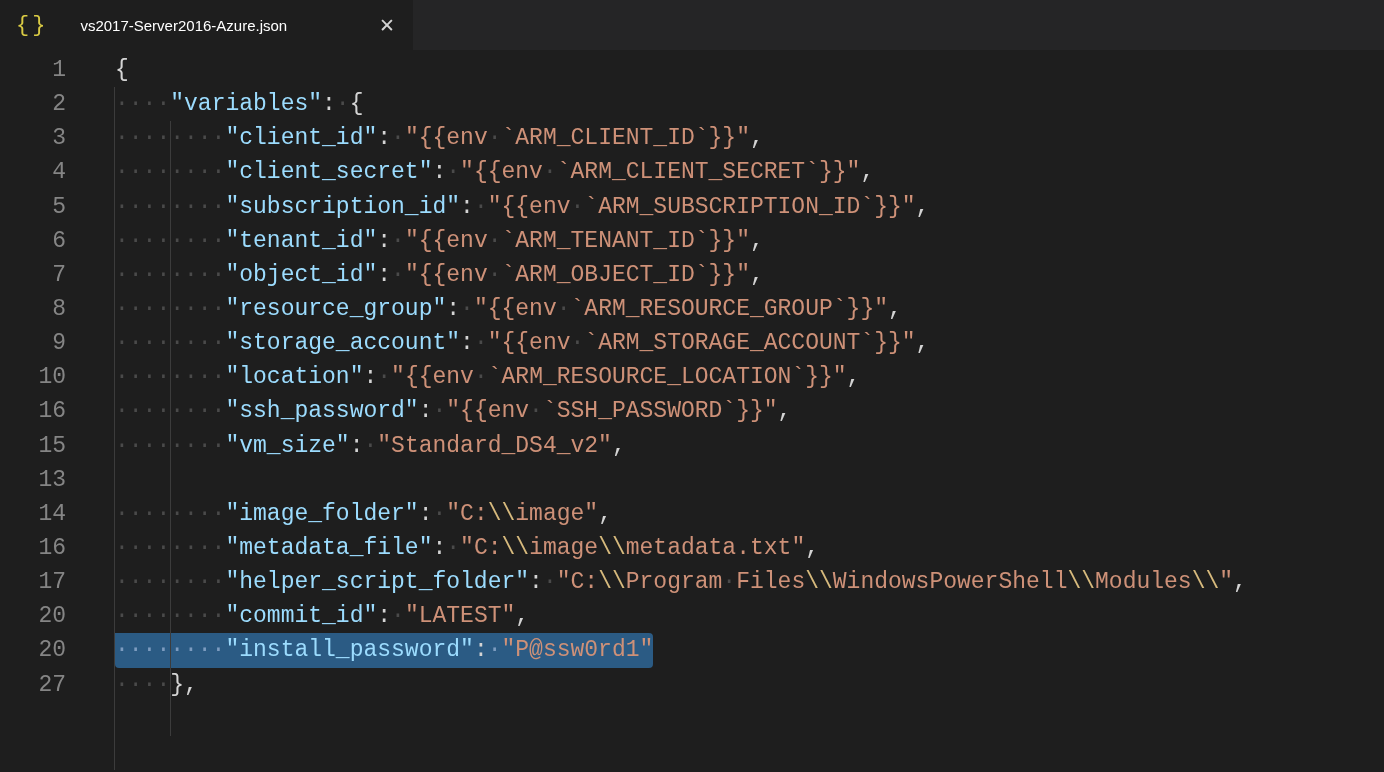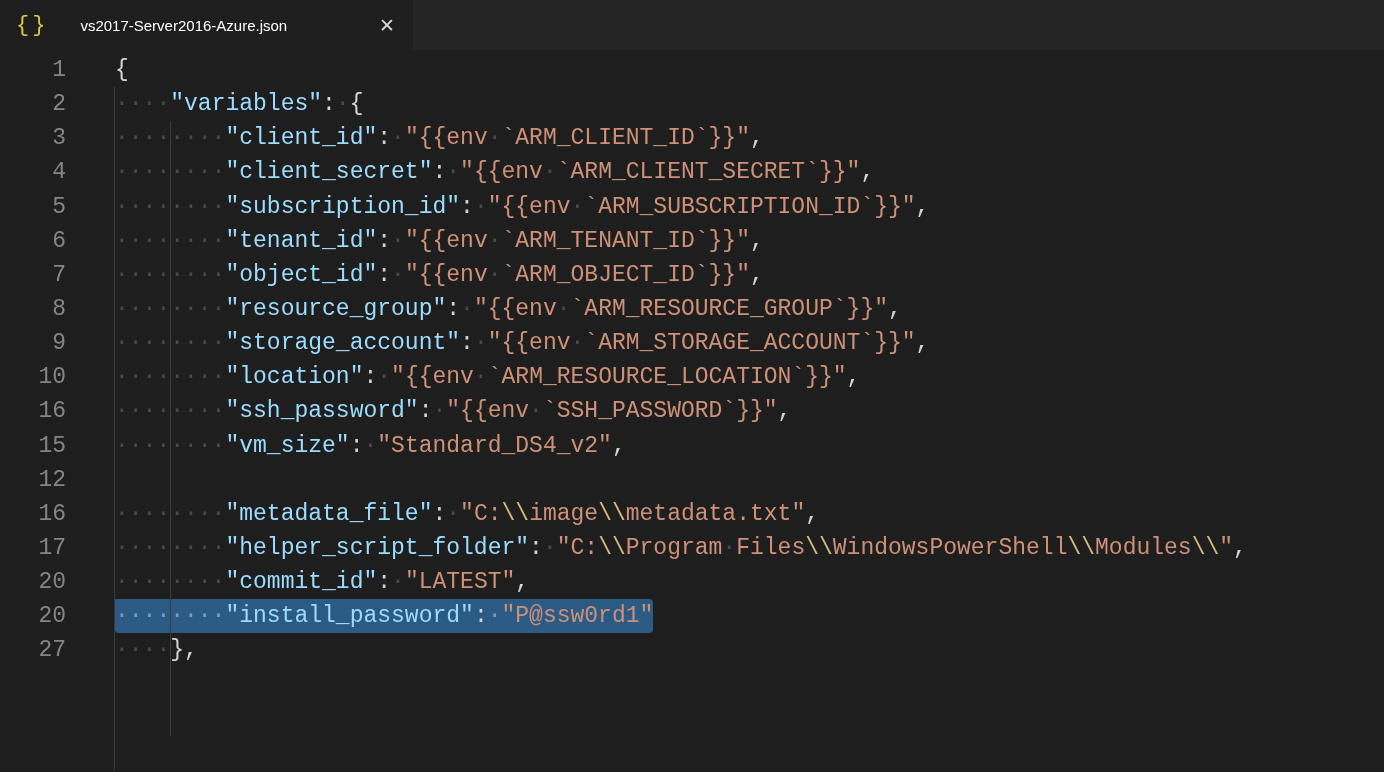--- a/index.html
+++ b/index.html
@@ -112,22 +112,26 @@
       </div>
       <div class="row">
         <div class="ln">16</div>
         <div class="code"><span class="txt"><span class="seg-ws">········</span><span class="seg-key">"ssh_password"</span><span class="seg-punct">:</span><span class="seg-ws">·</span><span class="seg-str">"{{env</span><span class="seg-ws">·</span><span class="seg-str">`SSH_PASSWORD`}}"</span><span class="seg-punct">,</span></span></div>
       </div>
       <div class="row">
         <div class="ln">15</div>
         <div class="code"><span class="txt"><span class="seg-ws">········</span><span class="seg-key">"vm_size"</span><span class="seg-punct">:</span><span class="seg-ws">·</span><span class="seg-str">"Standard_DS4_v2"</span><span class="seg-punct">,</span></span></div>
       </div>
       <div class="row">
-        <div class="ln">12</div>
+        <div class="ln">13</div>
         <div class="code"><span class="txt"></span></div>
+      </div>
+      <div class="row">
+        <div class="ln">14</div>
+        <div class="code"><span class="txt"><span class="seg-ws">········</span><span class="seg-key">"image_folder"</span><span class="seg-punct">:</span><span class="seg-ws">·</span><span class="seg-str">"C:</span><span class="seg-esc">\\</span><span class="seg-str">image"</span><span class="seg-punct">,</span></span></div>
       </div>
       <div class="row">
         <div class="ln">16</div>
         <div class="code"><span class="txt"><span class="seg-ws">········</span><span class="seg-key">"metadata_file"</span><span class="seg-punct">:</span><span class="seg-ws">·</span><span class="seg-str">"C:</span><span class="seg-esc">\\</span><span class="seg-str">image</span><span class="seg-esc">\\</span><span class="seg-str">metadata.txt"</span><span class="seg-punct">,</span></span></div>
       </div>
       <div class="row">
         <div class="ln">17</div>
         <div class="code"><span class="txt"><span class="seg-ws">········</span><span class="seg-key">"helper_script_folder"</span><span class="seg-punct">:</span><span class="seg-ws">·</span><span class="seg-str">"C:</span><span class="seg-esc">\\</span><span class="seg-str">Program</span><span class="seg-ws">·</span><span class="seg-str">Files</span><span class="seg-esc">\\</span><span class="seg-str">WindowsPowerShell</span><span class="seg-esc">\\</span><span class="seg-str">Modules</span><span class="seg-esc">\\</span><span class="seg-str">"</span><span class="seg-punct">,</span></span></div>
       </div>
       <div class="row">

